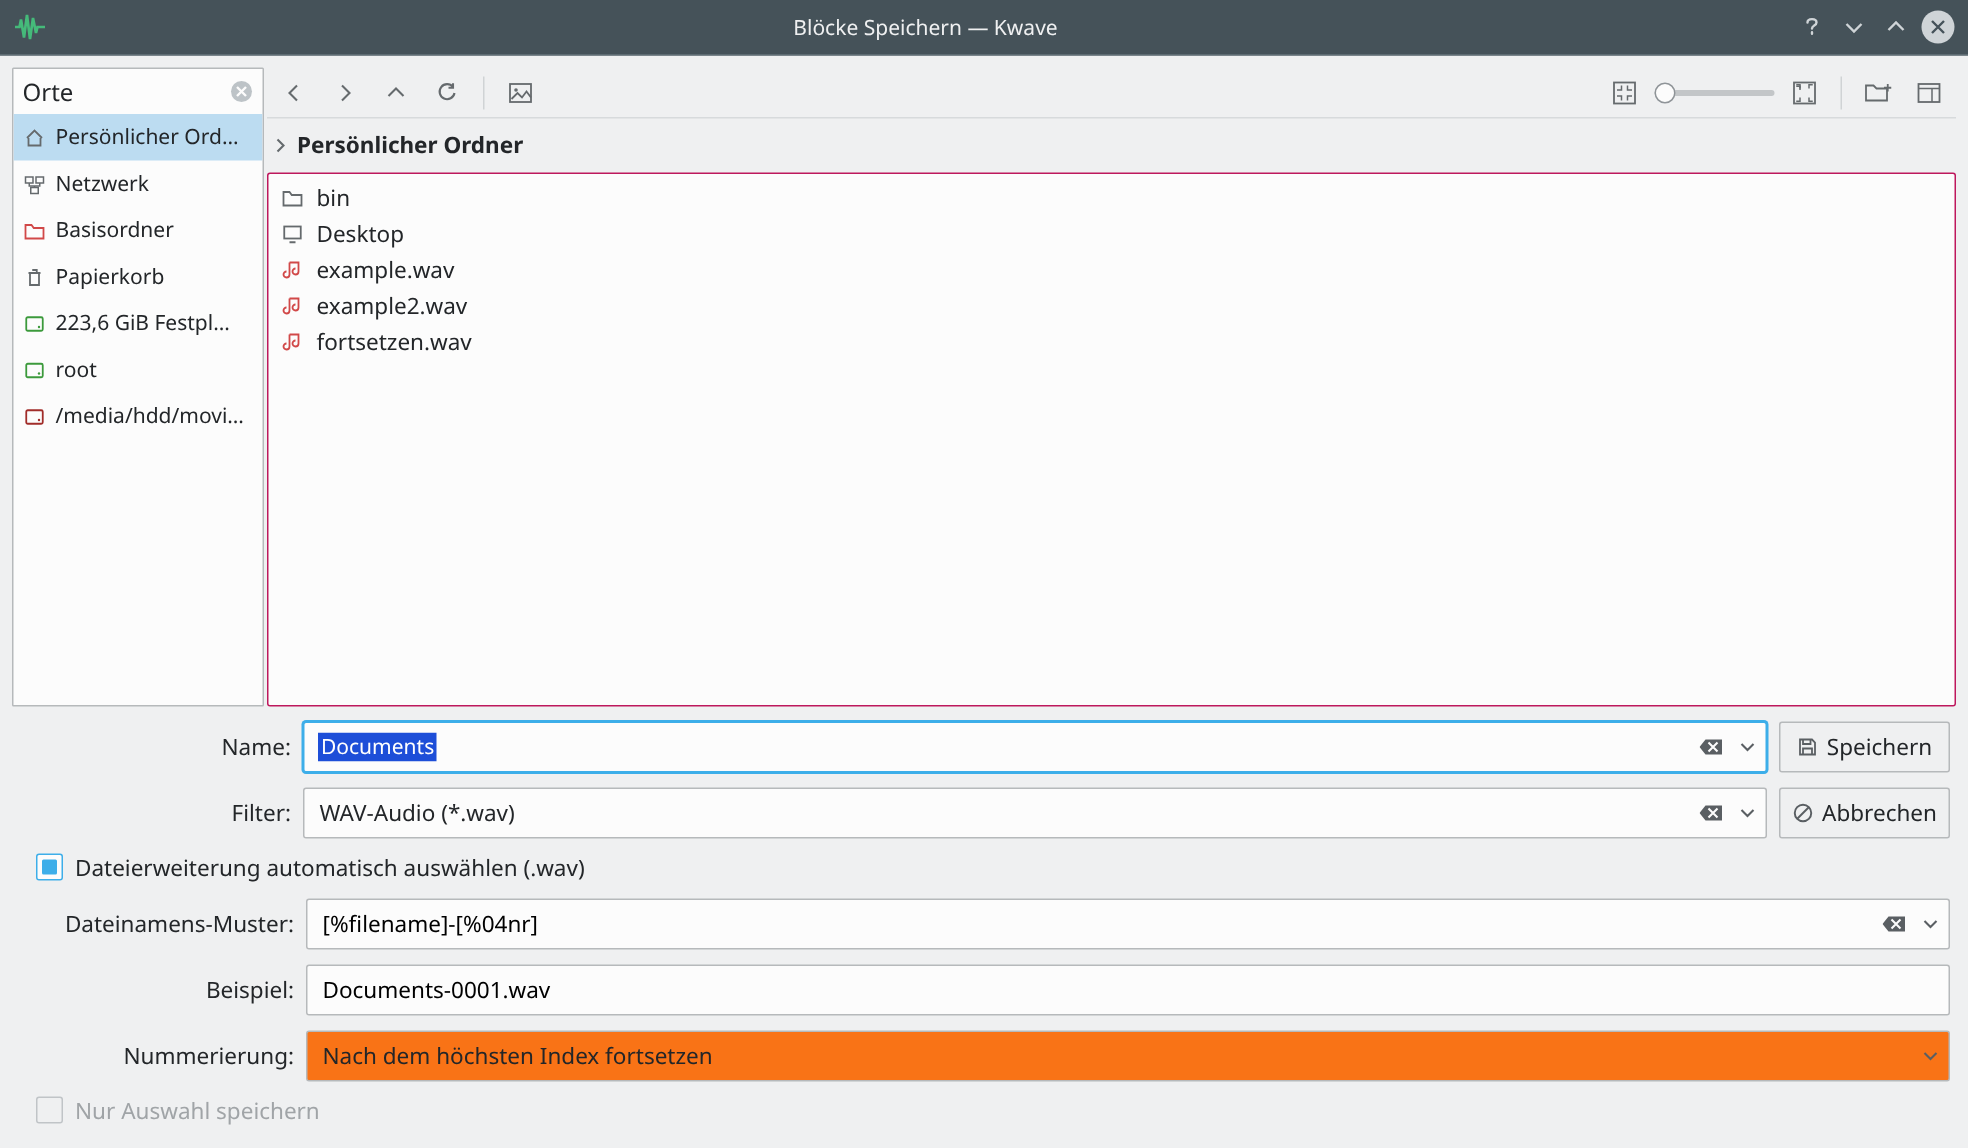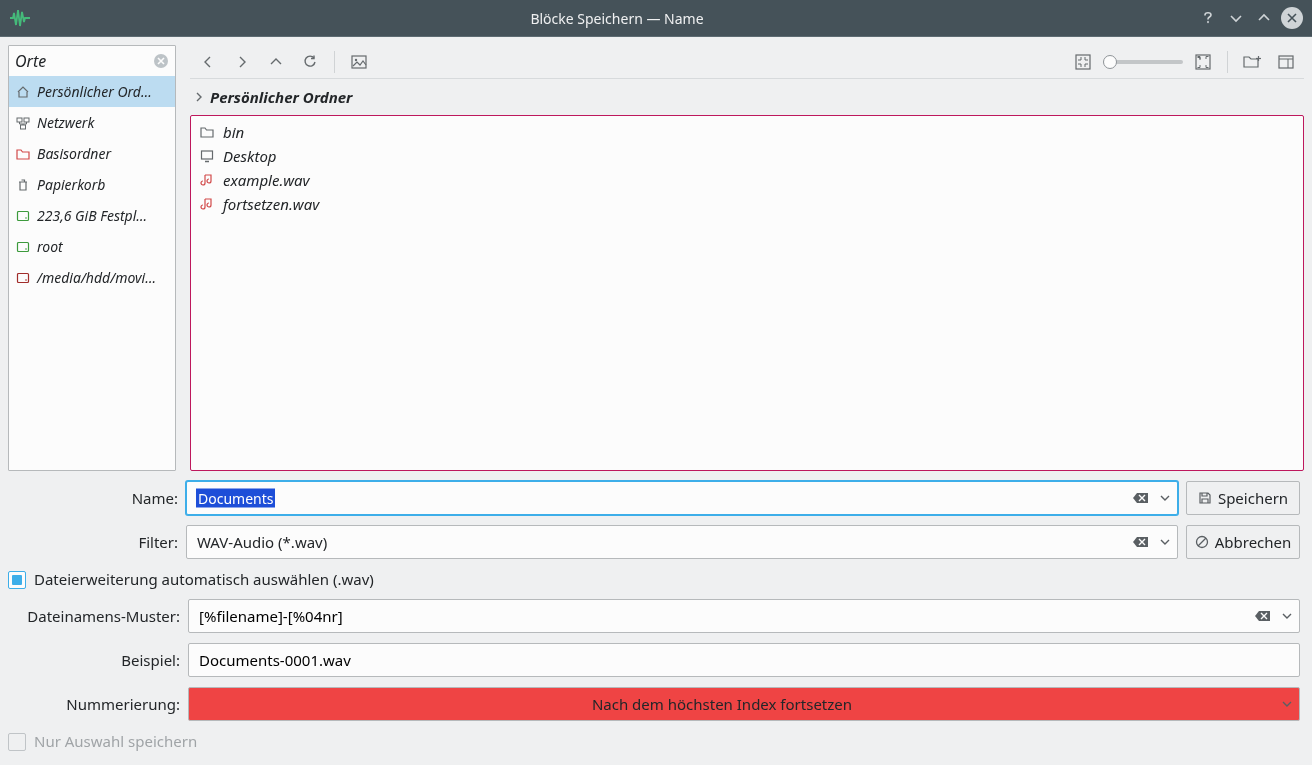--- a/index.html
+++ b/index.html
@@ -7,21 +7,21 @@
   
   .titlebar { height: 37px; background: #455259; display: flex; align-items: center; position: relative; border-bottom: 1px solid #5d6b72;}
   .tb-left { width: 40px; height: 100%; display:flex; align-items:center; justify-content:center;}
   .tb-center { flex: 1; text-align: center; color: #eff0f1; font-size: 14px; }
   .tb-right { display: flex; align-items: center; padding-right: 6px;}
   .tb-btn { width: 28px; height: 28px; display:flex; align-items:center; justify-content:center; color:#cfd4d7; border-radius:50%; cursor:pointer;}
   .tb-close { background:#cfd4d7; color:#455259; border-radius:50%; width:22px; height:22px; }
 
   
   .body { height: calc(765px - 37px); display:flex; flex-direction:column; padding:0;}
-  .upper { display:flex; flex:1 1 auto; padding:8px 8px 0 8px; gap:14px; min-height:0;font-style:italic;}
+  .upper { display:flex; flex:1 1 auto; padding:8px 8px 0 8px; gap:2px; min-height:0;}
 
   
   .places { width: 168px; display:flex; flex-direction:column; border:1px solid #b6b9bb; border-radius:1px; background:#fcfcfc; }
   .places-header { display:flex; align-items:center; gap:4px; padding:4px 6px; }
   .places-title { flex:1; font-size:16px; color:#232629;}
   .places-clear { color:#7f8c8d;}
   .places-list { flex:1; overflow:hidden;}
   .place-item { display:flex; align-items:center; gap:6px; padding:6px 6px; font-size:14px; white-space:nowrap; overflow:hidden; text-overflow:ellipsis; cursor:pointer;}
   .place-item.selected { background:#bcdcf1; }
   .place-item .ic { width:16px; display:inline-flex; justify-content:center;}
@@ -37,57 +37,57 @@
 
   .breadcrumb { display:flex; align-items:center; gap:6px; padding:8px 4px; font-size:15px;}
   .breadcrumb .chev{ color:#656a6d;}
   .breadcrumb .crumb { font-weight:700;}
 
   .file-area { flex:1; border:1px solid #be185d; border-radius:2px; background:#fcfcfc; padding:4px 8px; overflow:auto;}
   .file-item { display:flex; align-items:center; gap:8px; padding:2px 0; font-size:15px; cursor:pointer;}
   .file-item .fic { width:16px; display:inline-flex; justify-content:center;}
 
   
-  .lower { padding:10px 12px 14px 8px; display:flex; flex-direction:column; gap:10px;}
+  .lower { padding:10px 12px 14px 24px; display:flex; flex-direction:column; gap:10px;}
   .row { display:flex; align-items:center; gap:8px;}
   .lbl-right { text-align:right; font-size:15px;}
   .lbl-left { text-align:right; font-size:15px; flex-basis:172px;}
   .combo { flex:1; position:relative; }
   .combo input, .combo-select {
     width:100%; height:34px; border:1px solid #b6b9bb; border-radius:2px;
     background:#fcfcfc; padding:0 54px 0 10px; font-size:15px; font-family:inherit; outline:none;
   }
   .combo.focused input{ border-color:#3daee9; box-shadow:0 0 0 1px #3daee9;}
   .combo-select { display:flex; align-items:center; cursor:pointer;}
   .combo .tail { position:absolute; right:4px; top:0; height:100%; display:flex; align-items:center; gap:6px; color:#5a5f63;}
   .combo .tail .tx{ width:18px; height:18px; display:flex; align-items:center; justify-content:center; cursor:pointer;}
   .btn { width:114px; height:34px; border:1px solid #b6b9bb; background:#eff0f1; border-radius:2px;
          display:flex; align-items:center; justify-content:center; gap:6px; font-size:15px; cursor:pointer;}
-  .check-row { display:flex; align-items:flex-end; gap:8px; font-size:15px;}
+  .check-row { display:flex; align-items:flex-start; gap:8px; font-size:15px;}
   .check { width:18px; height:18px; border:1px solid #8e9498; border-radius:2px; background:#fcfcfc; display:flex; align-items:center; justify-content:center;}
   .check.checked { border-color:#3daee9; }
   .check.checked .mark{ width:10px; height:10px; background:#3daee9; border-radius:1px;}
   .check.disabled { border-color:#c0c4c7; background:#eff0f1; }
   .disabled-text { color:#a0a4a7; }
   .sel-hi { background:#1d4ed8; color:#fff; padding:0 2px;}
   
   .ic-grey{color:#656a6d;} .ic-red{color:#d14848;} .ic-green{color:#3c9a3c;}
   .ic-dark-red{color:#a12d2a;}
   svg { display:block; }
 </style>
 </head>
 <body>
 
 <div class="titlebar">
   <div class="tb-left">
     <svg width="22" height="20" viewBox="0 0 22 20">
       <polyline points="1,10 4,10 5,5 7,17 9,2 11,18 13,4 15,14 16,10 21,10" fill="none" stroke="#45ba7a" stroke-width="1.8"></polyline>
     </svg>
   </div>
-  <div class="tb-center">Blöcke Speichern — Name</div>
+  <div class="tb-center">Blöcke Speichern — Kwave</div>
   <div class="tb-right">
     <div class="tb-btn">
       <svg width="14" height="14" viewBox="0 0 14 14">
           <path d="M4 4 C4 1 10 1 10 4 C10 6 7 6 7 8 M7 10.5 L7 11.5" stroke="#cfd4d7" stroke-width="1.6" fill="none" stroke-linecap="round"></path>
         </svg>
     </div>
     <div class="tb-btn">
       <svg width="14" height="14" viewBox="0 0 14 14">
           <polyline points="2,5 7,10 12,5" stroke="#cfd4d7" stroke-width="1.6" fill="none"></polyline>
         </svg>
@@ -291,20 +291,28 @@
               </svg>
             </span>
           <span>example.wav</span>
         </div>
         <div class="file-item">
           <span class="fic ic-red">
               <svg width="14" height="14" viewBox="0 0 14 14">
                 <path d="M5 2 V10 A2 2 0 1 1 3 8 M5 2 H11 V8 A2 2 0 1 1 9 6" fill="none" stroke="currentColor" stroke-width="1.2"></path>
               </svg>
             </span>
+          <span>example2.wav</span>
+        </div>
+        <div class="file-item">
+          <span class="fic ic-red">
+              <svg width="14" height="14" viewBox="0 0 14 14">
+                <path d="M5 2 V10 A2 2 0 1 1 3 8 M5 2 H11 V8 A2 2 0 1 1 9 6" fill="none" stroke="currentColor" stroke-width="1.2"></path>
+              </svg>
+            </span>
           <span>fortsetzen.wav</span>
         </div>
       </div>
     </div>
   </div>
 
   <div class="lower">
     <div class="row">
       <div class="lbl-right" style="flex-basis:170px;">Name:</div>
       <div class="combo focused" style="position:relative;">
@@ -397,21 +405,21 @@
     <div class="row">
       <div class="lbl-left">Beispiel:</div>
       <div class="combo">
         <input type="text" readonly="" style="padding-right: 10px;" value="Documents-0001.wav">
       </div>
     </div>
 
     <div class="row">
       <div class="lbl-left">Nummerierung:</div>
       <div class="combo">
-        <div class="combo-select" style="background:#ef4444;justify-content:center;">
+        <div class="combo-select" style="background:#f97316;">
             <span>Nach dem höchsten Index fortsetzen</span>
           </div>
         <div class="tail">
           <span class="tx">
               <svg width="10" height="10" viewBox="0 0 10 10">
                 <polyline points="1,3 5,7 9,3" fill="none" stroke="#5a5f63" stroke-width="1.4"></polyline>
               </svg>
             </span>
         </div>
       </div>

